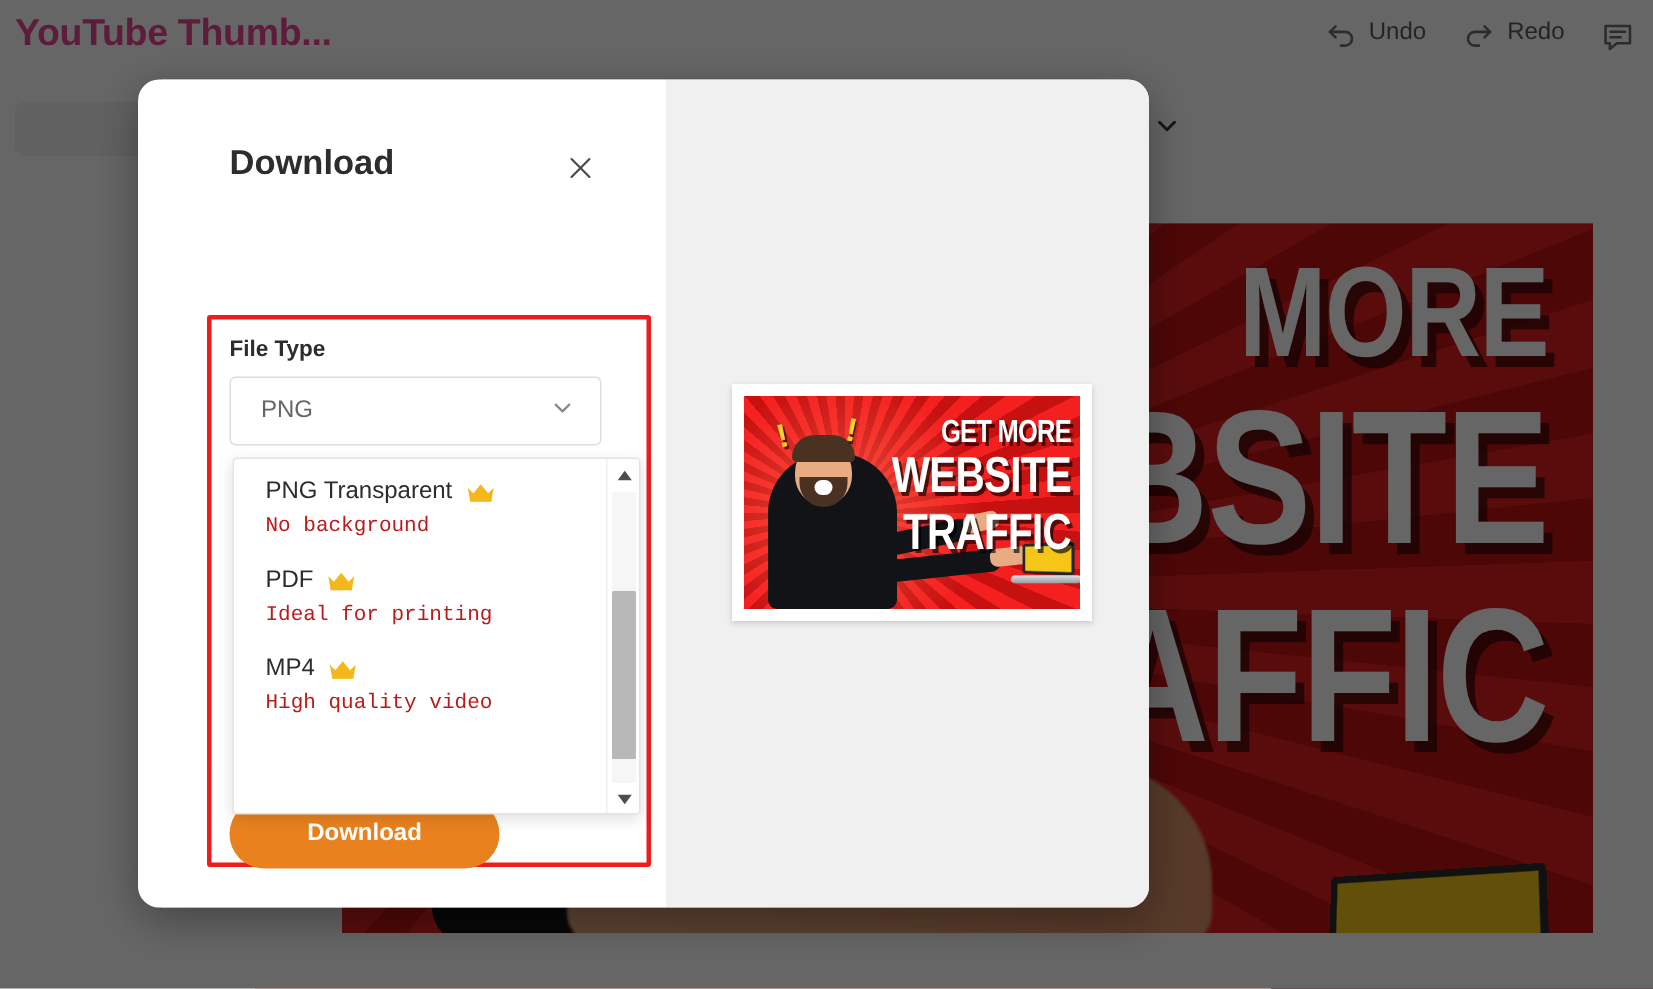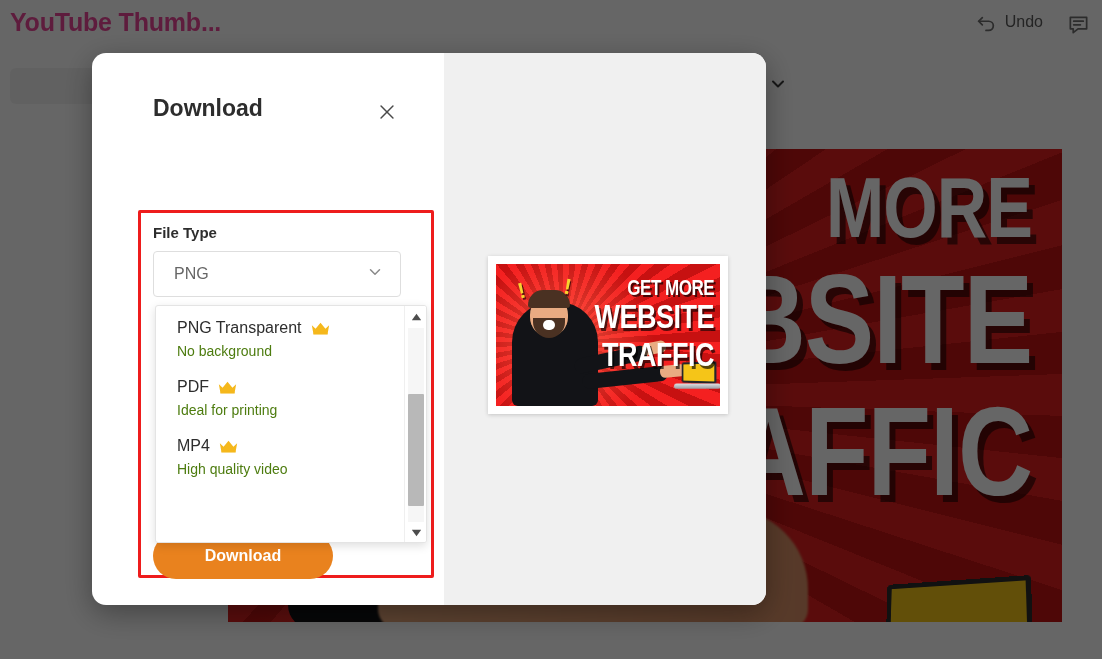--- a/index.html
+++ b/index.html
@@ -293,23 +293,24 @@
   .dd-main {
     display: flex;
     align-items: center;
     gap: 9px;
     font-size: 16px;
     color: #2d2d2d;
     line-height: 20px;
   }
   .dd-sub {
     font-size: 14px;
-    color: #4d7c0f;
+    color: #b91c1c;
     line-height: 20px;
     margin-top: 3px;
+    font-family: Liberation Mono, monospace;
   }
 
   .crown { flex: none; display: block; }
 
   
   .dd-scrollbar {
     position: absolute;
     right: 0; top: 0;
     width: 22px; height: 238px;
     background: #ffffff;
@@ -471,20 +472,29 @@
         <div class="tb-btn">
           <span>
             <svg width="22" height="22" viewBox="0 0 24 24" fill="none" stroke="#6e6e6e" stroke-width="1.9" stroke-linecap="round" stroke-linejoin="round">
               <path d="M4 9h11a5 5 0 0 1 0 10h-3"></path>
               <polyline points="8 5 4 9 8 13"></polyline>
             </svg>
           </span>
           <span>Undo</span>
         </div>
 
+        <div class="tb-btn">
+          <span>
+            <svg width="22" height="22" viewBox="0 0 24 24" fill="none" stroke="#6e6e6e" stroke-width="1.9" stroke-linecap="round" stroke-linejoin="round">
+              <path d="M20 9H9a5 5 0 0 0 0 10h3"></path>
+              <polyline points="16 5 20 9 16 13"></polyline>
+            </svg>
+          </span>
+          <span>Redo</span>
+        </div>
 
         <div class="tb-btn">
           <span>
             <svg width="23" height="23" viewBox="0 0 24 24" fill="none" stroke="#6e6e6e" stroke-width="1.8" stroke-linejoin="round">
               <path d="M3.5 4.5h17v12h-9l-5 4v-4h-3z"></path>
               <line x1="7" y1="8.5" x2="17" y2="8.5" stroke-linecap="round"></line>
               <line x1="7" y1="12.3" x2="14" y2="12.3" stroke-linecap="round"></line>
             </svg>
           </span>
         </div>

